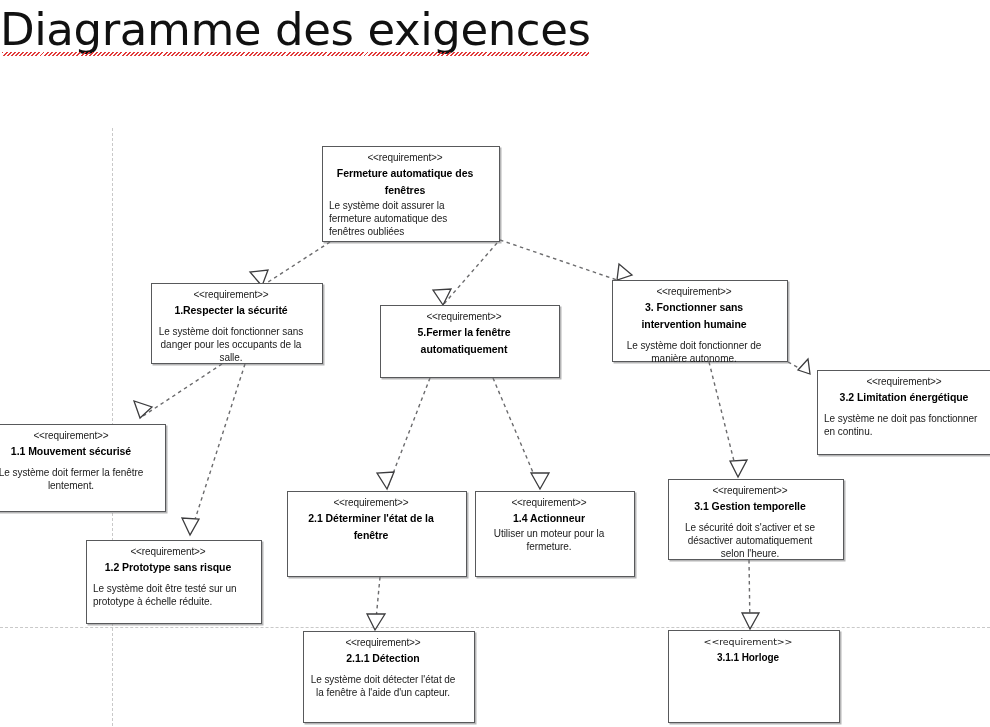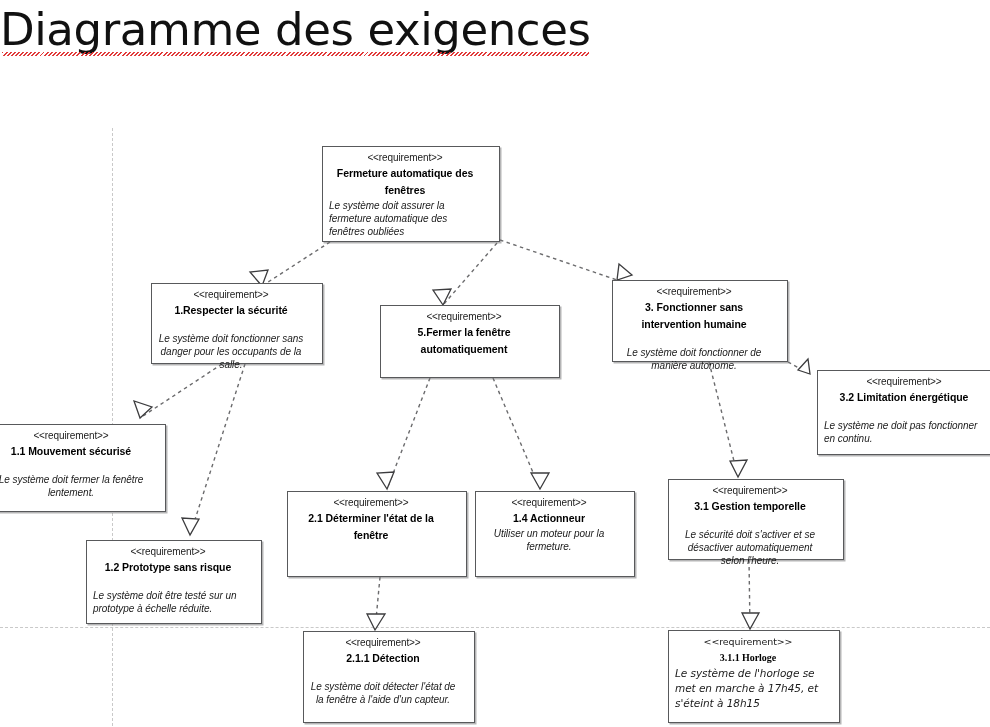--- a/index.html
+++ b/index.html
@@ -104,30 +104,29 @@
     font-weight: bold;
     text-align: center;
     color: #000000;
     letter-spacing: -0.05px;
   }
   .req .rbody {
     font-size: 10px;
     line-height: 13px;
     color: #1a1a1a;
     letter-spacing: -0.05px;
-    font-style: italic;
   }
   .req .rbody.center { text-align: center; }
   .req .rbody.left   { text-align: left; }
-  .req .rbody.gap    { margin-top: 13px; }
+  .req .rbody.gap    { margin-top: 6px; }
   .req .rbody.nogap  { margin-top: 0px; }
 
   
   .req.alt .stereo { font-family: "DejaVu Sans", sans-serif; font-size: 9.5px; }
-  .req.alt .rname  { font-family: Liberation Serif, serif; font-size: 10px; }
+  .req.alt .rname  { font-family: Liberation Sans, sans-serif; font-size: 10px; }
   .req.alt .rbody  { font-family: "DejaVu Sans", sans-serif; font-size: 10.5px; line-height: 15px; }
 </style>
 </head>
 <body>
 
 <div id="slide">
 
   <div id="slide-title"><span class="spellcheck">Diagramme des exigences</span></div>
 
   <div class="guide-v" style="left:112px;"></div>
@@ -223,16 +222,15 @@
 
   <div class="req" style="left:303px; top:631px; width:172px; height:92px;">
     <div class="stereo">&lt;&lt;requirement&gt;&gt;</div>
     <div class="rname">2.1.1 Détection</div>
     <div class="rbody center gap">Le système doit détecter l'état de la fenêtre à l'aide d'un capteur.</div>
   </div>
 
   <div class="req alt" style="left:668px; top:630px; width:172px; height:93px;">
     <div class="stereo">&lt;&lt;requirement&gt;&gt;</div>
     <div class="rname">3.1.1 Horloge</div>
-    <div class="rbody left nogap">Le système de l'horloge se met en marche à 17h45, et s'éteint à 18h15</div>
   </div>
 
 </div>
 
 </body></html>

